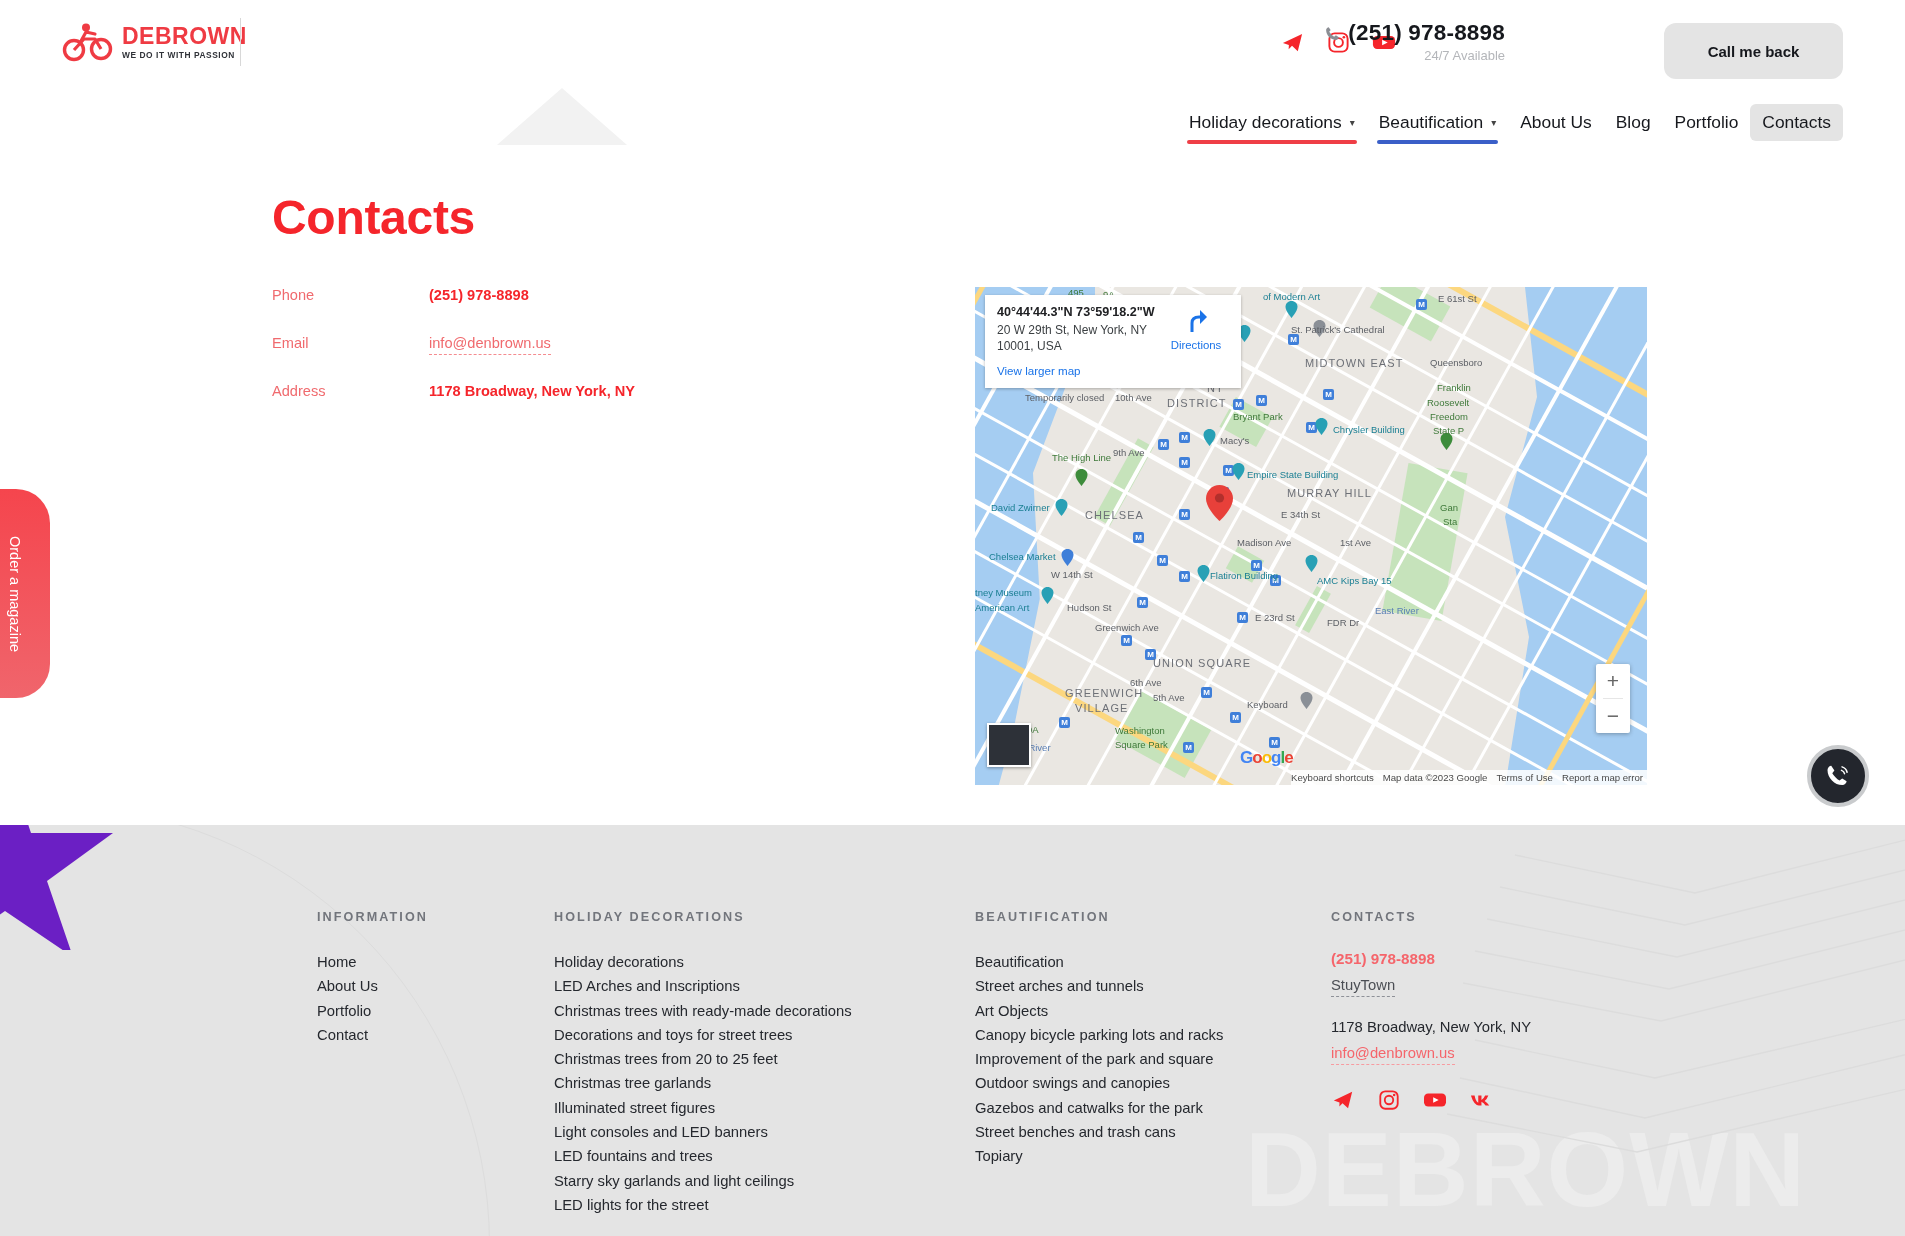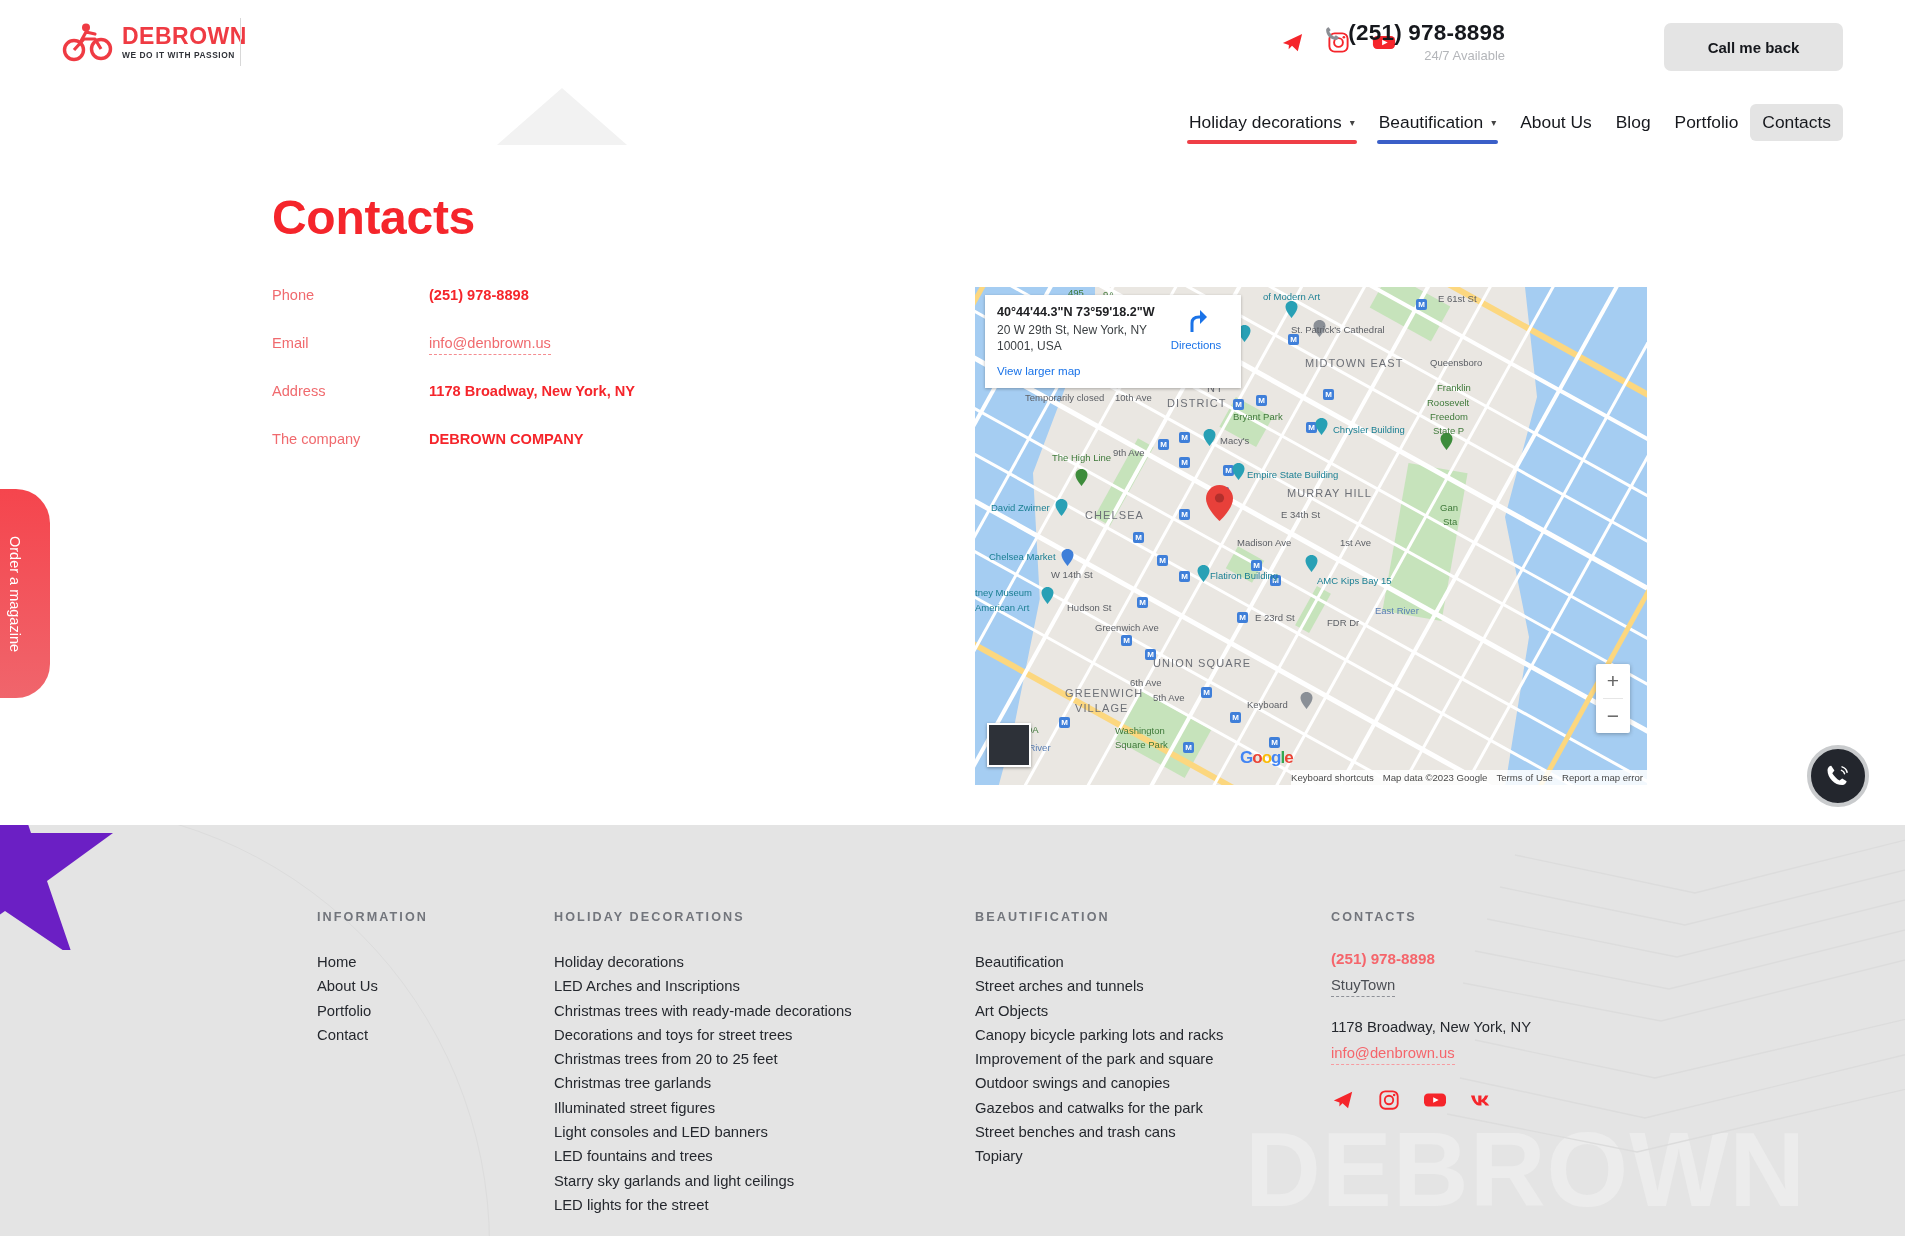--- a/index.html
+++ b/index.html
@@ -22,22 +22,22 @@
   .tagline { position: absolute; left: 256px; top: 26px; width: 250px; font-size: 14.6px; color: #56585e; line-height: 1.42; }
 
   .social-top { position: absolute; left: 1280px; top: 30px; display: flex; gap: 22px; align-items: center; }
   .soc { width: 24px; height: 24px; display: flex; align-items: center; justify-content: center; cursor: pointer; }
 
   .phone-block { position: absolute; right: 400px; top: 20px; text-align: right; width: 230px; }
   .phone-line { display: flex; align-items: center; justify-content: flex-end; gap: 7px; }
   .phone-num { font-size: 22.5px; font-weight: bold; color: #16181d; letter-spacing: 0.2px; }
   .phone-sub { font-size: 13px; color: #b4b6ba; margin-top: 2px; }
 
-  .callback-btn { position: absolute; right: 62px; top: 23px; width: 179px; height: 48px;
-    background: #e4e4e4; border: none; border-radius: 7px; font-size: 15px; font-weight: bold;
+  .callback-btn { position: absolute; right: 62px; top: 23px; width: 179px; height: 56px;
+    background: #e4e4e4; border: none; border-radius: 12px; font-size: 15px; font-weight: bold;
     color: #16181d; cursor: pointer; font-family: "Liberation Sans", sans-serif; }
 
   
   .nav { position: absolute; top: 104px; right: 62px; display: flex; align-items: flex-start; gap: 0; }
   .nav-item { position: relative; font-size: 17.4px; color: #16181d; padding: 8px 12px;
     cursor: pointer; display: flex; align-items: center; gap: 8px; white-space: nowrap; }
   .nav-item.active { background: #e4e4e4; border-radius: 6px; }
   .nav-underline { position: absolute; left: 10px; right: 10px; bottom: -3px; height: 4px; border-radius: 2px; }
   .caret { font-size: 10px; color: #444; }
 
@@ -220,24 +220,20 @@
       <div class="clabel">Phone</div>
       <div class="cval normal">(251) 978-8898</div>
     </div>
     <div class="crow">
       <div class="clabel">Email</div>
       <div class="cval dashed">info@denbrown.us</div>
     </div>
     <div class="crow">
       <div class="clabel">Address</div>
       <div class="cval normal">1178 Broadway, New York, NY</div>
-    </div>
-    <div class="crow">
-      <div class="clabel">The company</div>
-      <div class="cval normal">DEBROWN COMPANY</div>
     </div>
   </div>
 
 
   <div class="side-tab">
     <span>Order a magazine</span>
   </div>
 
   <div class="map">
     <div class="map-base">

